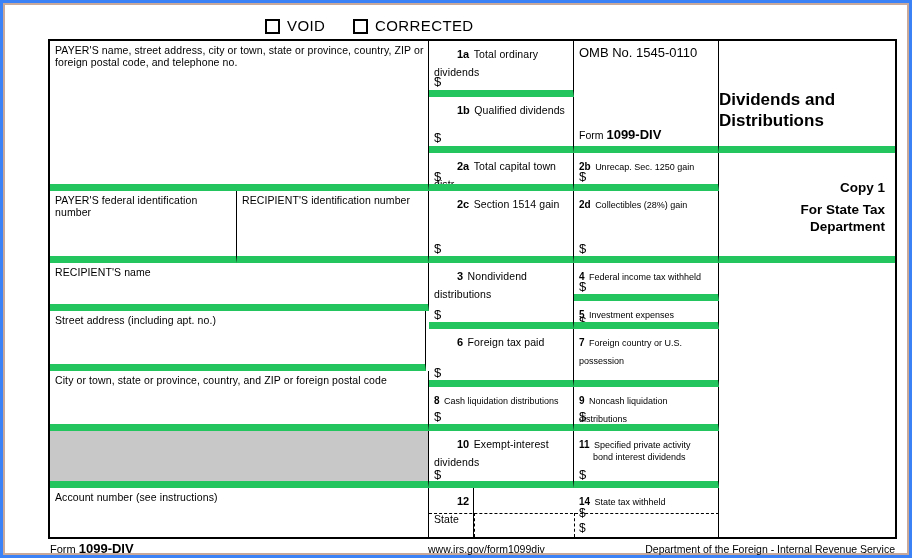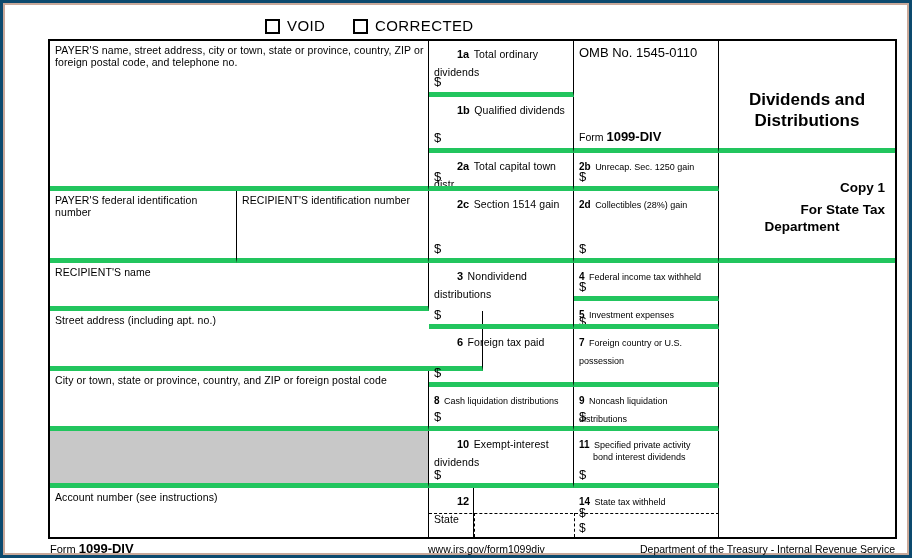--- a/index.html
+++ b/index.html
@@ -11,21 +11,21 @@
     width: 912px;
     height: 558px;
     font-family: "Liberation Sans", sans-serif;
     color: #000;
     overflow: hidden;
   }
   .page {
     position: relative;
     width: 912px;
     height: 558px;
-    background: #0c4a6e;
+    background: #3b82f6;
     box-sizing: border-box;
   }
   
   .frame {
     position: absolute;
     left: 3px;
     top: 3px;
     width: 906px;
     height: 552px;
     border: 2px solid #c9a99a;
@@ -75,21 +75,21 @@
     border: 2px solid #000;
     box-sizing: border-box;
   }
 
   .cell {
     position: absolute;
     box-sizing: border-box;
     overflow: hidden;
   }
   .br { border-right: 1px solid #000; }
-  .bb { border-bottom: 5px solid #22c55e; }
+  .bb { border-bottom: 7px solid #22c55e; }
 
   .lbl {
     font-size: 10.5px;
     line-height: 12px;
     letter-spacing: 0.1px;
   }
   .lbl-sm {
     font-size: 9px;
     line-height: 11px;
   }
@@ -109,21 +109,21 @@
   }
   .pad {
     padding: 3px 0 0 5px;
   }
 
   
   #payer-name-cell { left: 0; top: 0; width: 379px; height: 150px; }
   #payer-tin-cell { left: 0; top: 150px; width: 187px; height: 72px; }
   #recipient-tin-cell { left: 187px; top: 150px; width: 192px; height: 72px; }
   #recipient-name-cell { left: 0; top: 222px; width: 379px; height: 48px; }
-  #street-cell { left: 0; top: 270px; width: 433px; height: 60px; }
+  #street-cell { left: 0; top: 270px; width: 376px; height: 60px; }
   #city-cell { left: 0; top: 330px; width: 379px; height: 60px; }
   #gray-cell { left: 0; top: 390px; width: 379px; height: 57px; background: #c8c8c8; }
   #account-cell { left: 0; top: 447px; width: 379px; height: 49px; }
 
   
   #b1a { left: 379px; top: 0; width: 145px; height: 56px; }
   #b1b { left: 379px; top: 56px; width: 145px; height: 56px; }
   #b2a { left: 379px; top: 112px; width: 145px; height: 38px; }
   #b2c { left: 379px; top: 150px; width: 145px; height: 72px; }
   #b3  { left: 379px; top: 222px; width: 145px; height: 66px; }
@@ -146,21 +146,21 @@
 
   
   #title-cell { left: 669px; top: 0; width: 176px; height: 112px; }
   #copy-cell { left: 669px; top: 112px; width: 176px; height: 110px; }
   #blank-right { left: 669px; top: 222px; width: 176px; height: 274px; }
 
   .form-title {
     position: absolute;
     left: 0; right: 0;
     top: 48px;
-    text-align: center;
+    text-align: left;
     font-size: 17px;
     font-weight: bold;
     line-height: 21px;
   }
   .copy1 {
     position: absolute;
     left: 0; right: 10px;
     top: 27px;
     text-align: right;
     font-size: 13.5px;
@@ -381,31 +381,31 @@
         <div class="dashed-v" style="left:524px; top:472px; height:24px;"></div>
 
         <div class="cell bb" id="title-cell">
           <div class="form-title">Dividends and</div>
           <div class="form-title" style="top:69px;">Distributions</div>
         </div>
 
         <div class="cell bb" id="copy-cell">
           <div class="copy1">Copy 1</div>
           <div class="forstate">For State Tax</div>
-          <div class="forstate" style="top:65px;text-align:center;">Department</div>
+          <div class="forstate" style="top:65px;">Department</div>
         </div>
 
         <div class="cell" id="blank-right"></div>
 
       </div>
 
       <div class="bottom">
         <div class="left">
           <span>Form</span>
           <b>1099-DIV</b>
         </div>
         <div class="center">www.irs.gov/form1099div</div>
-        <div class="right">Department of the Treasury - Internal Revenue Service</div>
+        <div class="right">Department of the Foreign - Internal Revenue Service</div>
       </div>
 
     </div>
   </div>
 </div>
 
 </body></html>

